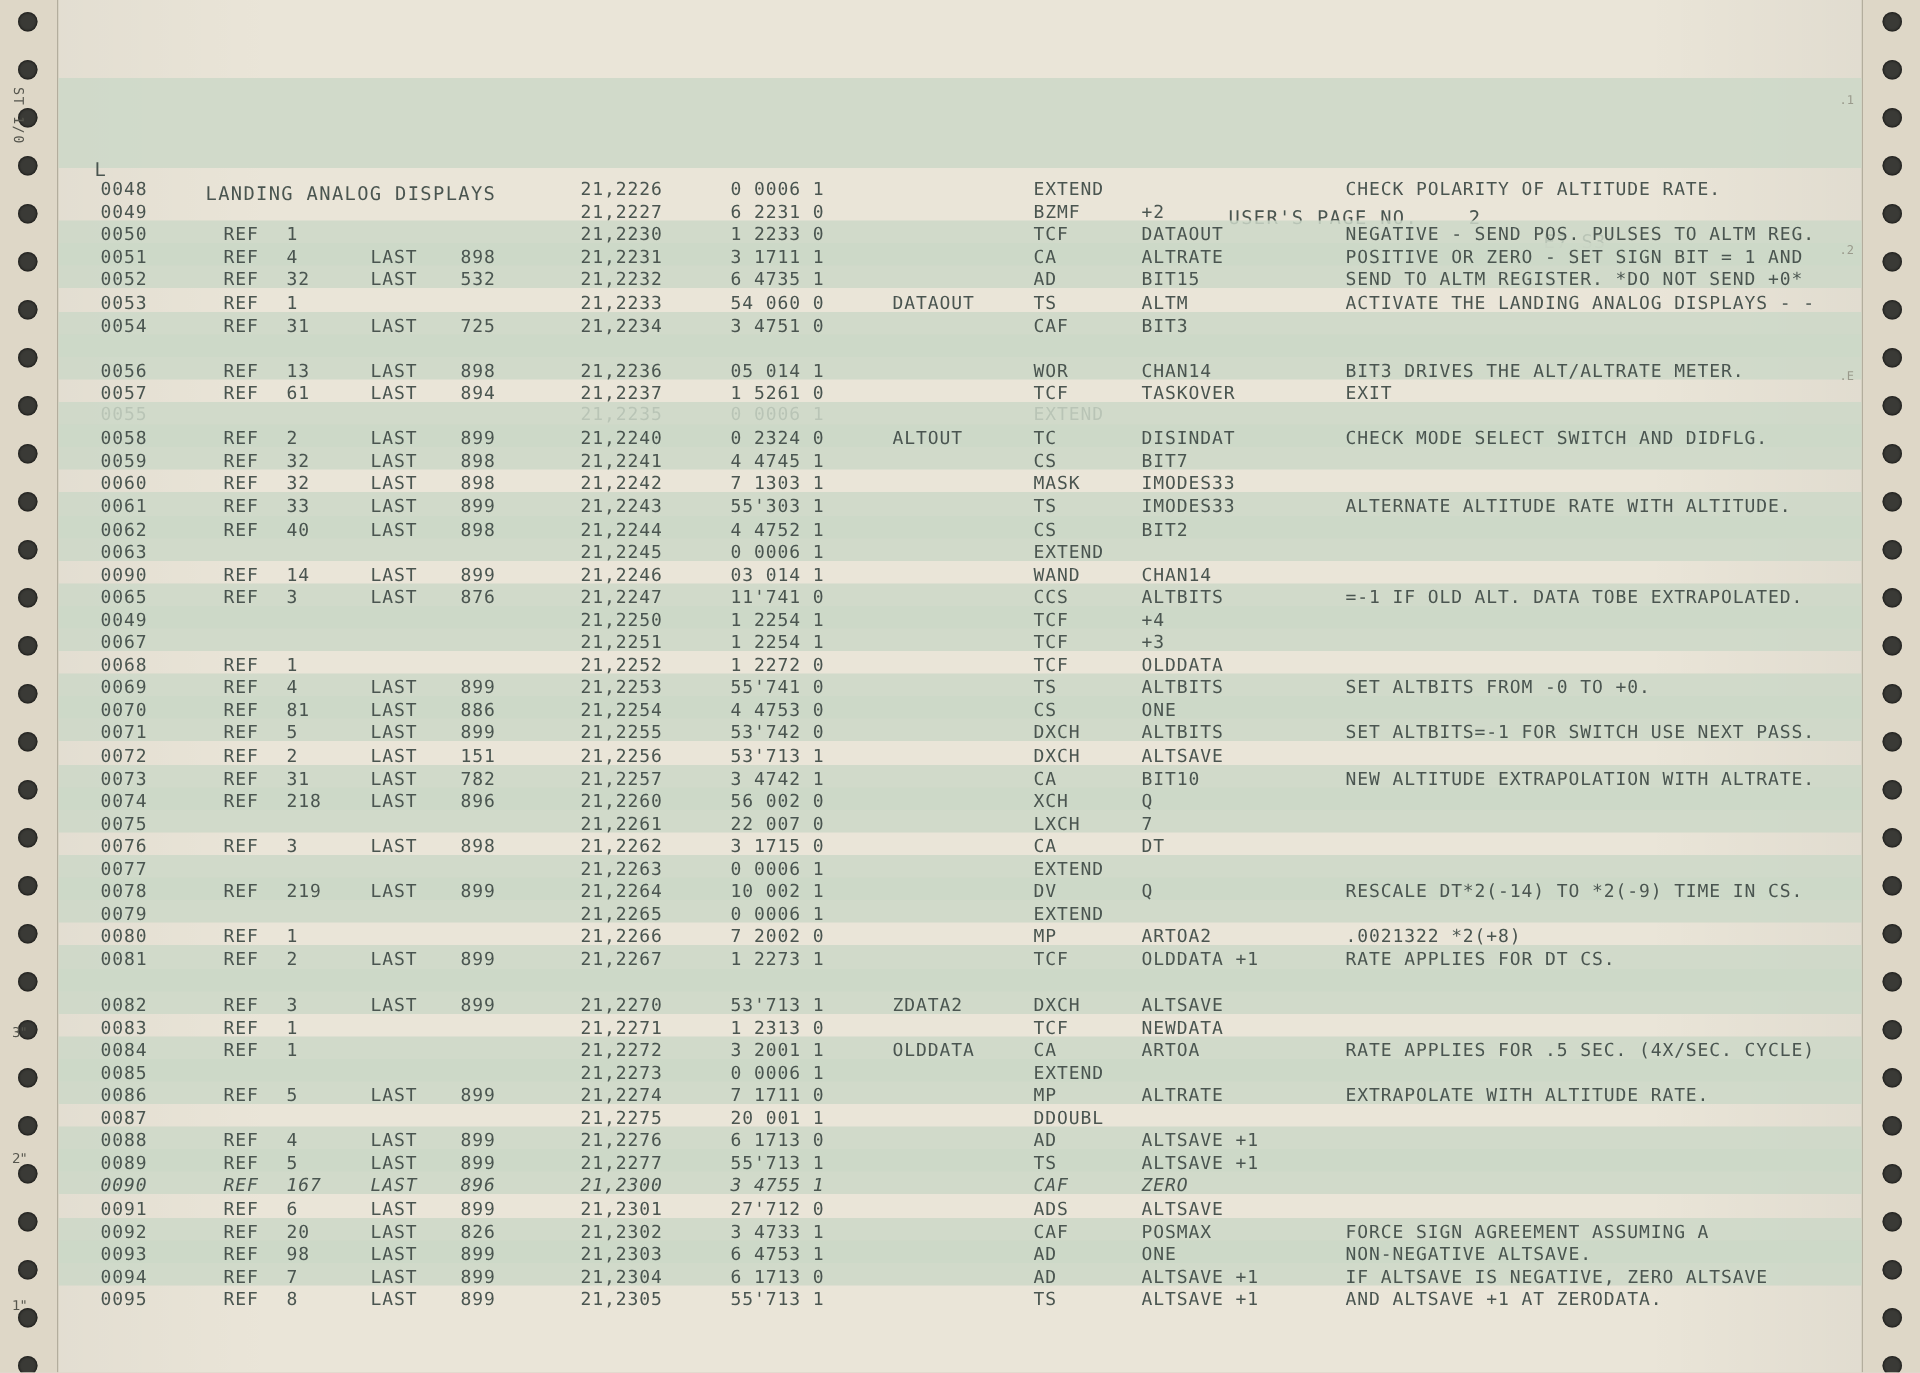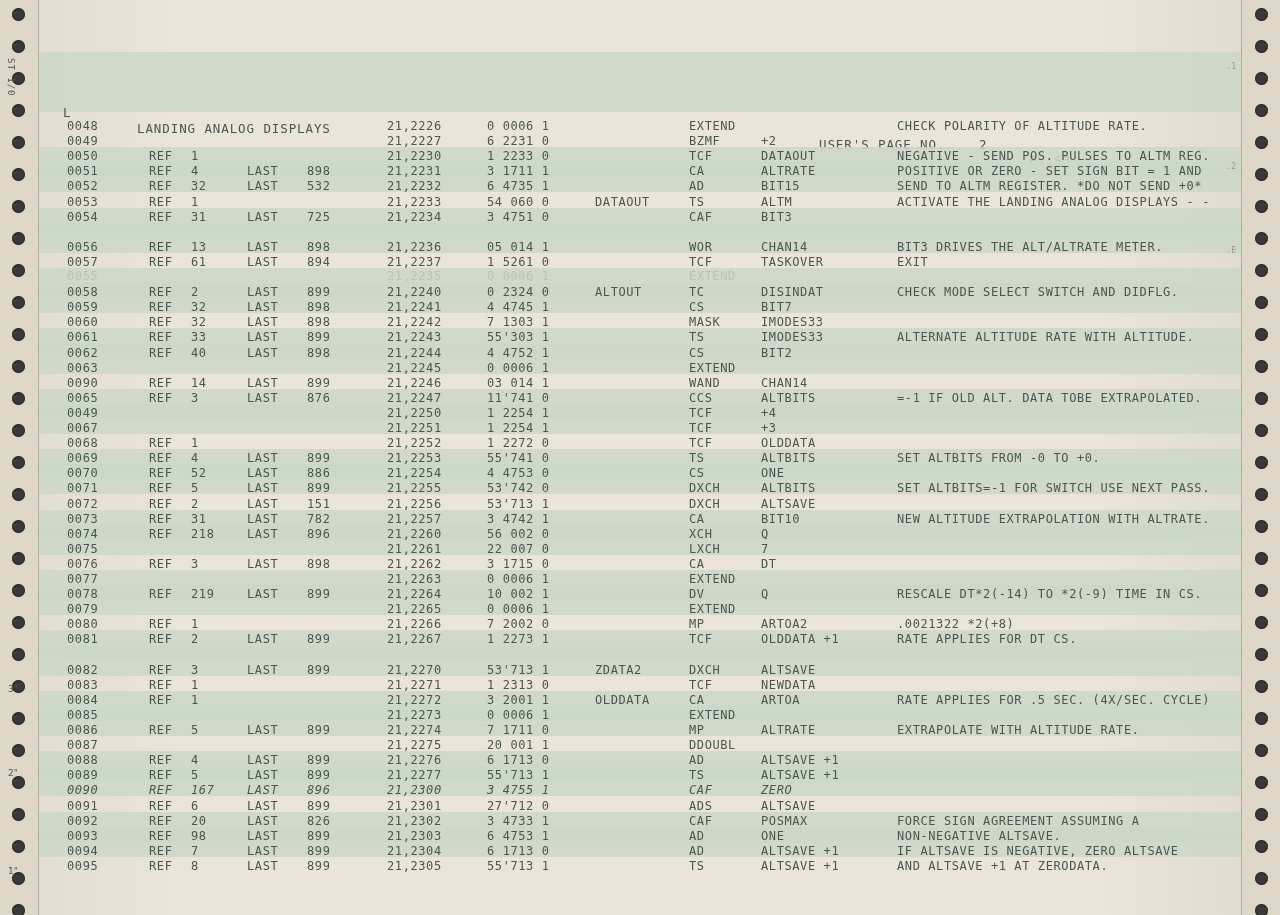--- a/index.html
+++ b/index.html
@@ -261,21 +261,21 @@
         <div class="line" style="top: 375.7px;"><span class="c-seq">0090</span><span class="c-ref">REF</span><span class="c-refn">14</span><span class="c-last">LAST</span><span class="c-lastn">899</span><span class="c-addr">21,2246</span><span class="c-oct">03 014 1</span><span class="c-lbl"></span><span class="c-op">WAND</span><span class="c-opnd">CHAN14</span><span class="c-cmt"></span></div>
         <div class="bandstripe" style="top: 388.8px; height: 30.2px;"></div>
         <div class="line" style="top: 390.8px;"><span class="c-seq">0065</span><span class="c-ref">REF</span><span class="c-refn">3</span><span class="c-last">LAST</span><span class="c-lastn">876</span><span class="c-addr">21,2247</span><span class="c-oct">11'741 0</span><span class="c-lbl"></span><span class="c-op">CCS</span><span class="c-opnd">ALTBITS</span><span class="c-cmt">=-1 IF OLD ALT. DATA TOBE EXTRAPOLATED.</span></div>
         <div class="bandstripe" style="top: 403.9px; height: 30.2px;"></div>
         <div class="line" style="top: 405.9px;"><span class="c-seq">0049</span><span class="c-ref"></span><span class="c-refn"></span><span class="c-last"></span><span class="c-lastn"></span><span class="c-addr">21,2250</span><span class="c-oct">1 2254 1</span><span class="c-lbl"></span><span class="c-op">TCF</span><span class="c-opnd">+4</span><span class="c-cmt"></span></div>
         <div class="line" style="top: 421px;"><span class="c-seq">0067</span><span class="c-ref"></span><span class="c-refn"></span><span class="c-last"></span><span class="c-lastn"></span><span class="c-addr">21,2251</span><span class="c-oct">1 2254 1</span><span class="c-lbl"></span><span class="c-op">TCF</span><span class="c-opnd">+3</span><span class="c-cmt"></span></div>
         <div class="line" style="top: 436.1px;"><span class="c-seq">0068</span><span class="c-ref">REF</span><span class="c-refn">1</span><span class="c-last"></span><span class="c-lastn"></span><span class="c-addr">21,2252</span><span class="c-oct">1 2272 0</span><span class="c-lbl"></span><span class="c-op">TCF</span><span class="c-opnd">OLDDATA</span><span class="c-cmt"></span></div>
         <div class="bandstripe" style="top: 449.2px; height: 30.2px;"></div>
         <div class="line" style="top: 451.2px;"><span class="c-seq">0069</span><span class="c-ref">REF</span><span class="c-refn">4</span><span class="c-last">LAST</span><span class="c-lastn">899</span><span class="c-addr">21,2253</span><span class="c-oct">55'741 0</span><span class="c-lbl"></span><span class="c-op">TS</span><span class="c-opnd">ALTBITS</span><span class="c-cmt">SET ALTBITS FROM -0 TO +0.</span></div>
         <div class="bandstripe" style="top: 464.3px; height: 30.2px;"></div>
-        <div class="line" style="top: 466.3px;"><span class="c-seq">0070</span><span class="c-ref">REF</span><span class="c-refn">52</span><span class="c-last">LAST</span><span class="c-lastn">886</span><span class="c-addr">21,2254</span><span class="c-oct">4 4753 0</span><span class="c-lbl"></span><span class="c-op">CS</span><span class="c-opnd">ONE</span><span class="c-cmt"></span></div>
+        <div class="line" style="top: 466.3px;"><span class="c-seq">0070</span><span class="c-ref">REF</span><span class="c-refn">81</span><span class="c-last">LAST</span><span class="c-lastn">886</span><span class="c-addr">21,2254</span><span class="c-oct">4 4753 0</span><span class="c-lbl"></span><span class="c-op">CS</span><span class="c-opnd">ONE</span><span class="c-cmt"></span></div>
         <div class="line" style="top: 481.4px;"><span class="c-seq">0071</span><span class="c-ref">REF</span><span class="c-refn">5</span><span class="c-last">LAST</span><span class="c-lastn">899</span><span class="c-addr">21,2255</span><span class="c-oct">53'742 0</span><span class="c-lbl"></span><span class="c-op">DXCH</span><span class="c-opnd">ALTBITS</span><span class="c-cmt">SET ALTBITS=-1 FOR SWITCH USE NEXT PASS.</span></div>
         <div class="line" style="top: 496.5px;"><span class="c-seq">0072</span><span class="c-ref">REF</span><span class="c-refn">2</span><span class="c-last">LAST</span><span class="c-lastn">151</span><span class="c-addr">21,2256</span><span class="c-oct">53'713 1</span><span class="c-lbl"></span><span class="c-op">DXCH</span><span class="c-opnd">ALTSAVE</span><span class="c-cmt"></span></div>
         <div class="bandstripe" style="top: 509.6px; height: 30.2px;"></div>
         <div class="line" style="top: 511.6px;"><span class="c-seq">0073</span><span class="c-ref">REF</span><span class="c-refn">31</span><span class="c-last">LAST</span><span class="c-lastn">782</span><span class="c-addr">21,2257</span><span class="c-oct">3 4742 1</span><span class="c-lbl"></span><span class="c-op">CA</span><span class="c-opnd">BIT10</span><span class="c-cmt">NEW ALTITUDE EXTRAPOLATION WITH ALTRATE.</span></div>
         <div class="bandstripe" style="top: 524.7px; height: 30.2px;"></div>
         <div class="line" style="top: 526.7px;"><span class="c-seq">0074</span><span class="c-ref">REF</span><span class="c-refn">218</span><span class="c-last">LAST</span><span class="c-lastn">896</span><span class="c-addr">21,2260</span><span class="c-oct">56 002 0</span><span class="c-lbl"></span><span class="c-op">XCH</span><span class="c-opnd">Q</span><span class="c-cmt"></span></div>
         <div class="line" style="top: 541.8px;"><span class="c-seq">0075</span><span class="c-ref"></span><span class="c-refn"></span><span class="c-last"></span><span class="c-lastn"></span><span class="c-addr">21,2261</span><span class="c-oct">22 007 0</span><span class="c-lbl"></span><span class="c-op">LXCH</span><span class="c-opnd">7</span></div>
         <div class="line" style="top: 556.9px;"><span class="c-seq">0076</span><span class="c-ref">REF</span><span class="c-refn">3</span><span class="c-last">LAST</span><span class="c-lastn">898</span><span class="c-addr">21,2262</span><span class="c-oct">3 1715 0</span><span class="c-lbl"></span><span class="c-op">CA</span><span class="c-opnd">DT</span><span class="c-cmt"></span></div>
         <div class="bandstripe" style="top: 570px; height: 30.2px;"></div>
         <div class="line" style="top: 572px;"><span class="c-seq">0077</span><span class="c-ref"></span><span class="c-refn"></span><span class="c-last"></span><span class="c-lastn"></span><span class="c-addr">21,2263</span><span class="c-oct">0 0006 1</span><span class="c-lbl"></span><span class="c-op">EXTEND</span><span class="c-opnd"></span><span class="c-cmt"></span></div>

